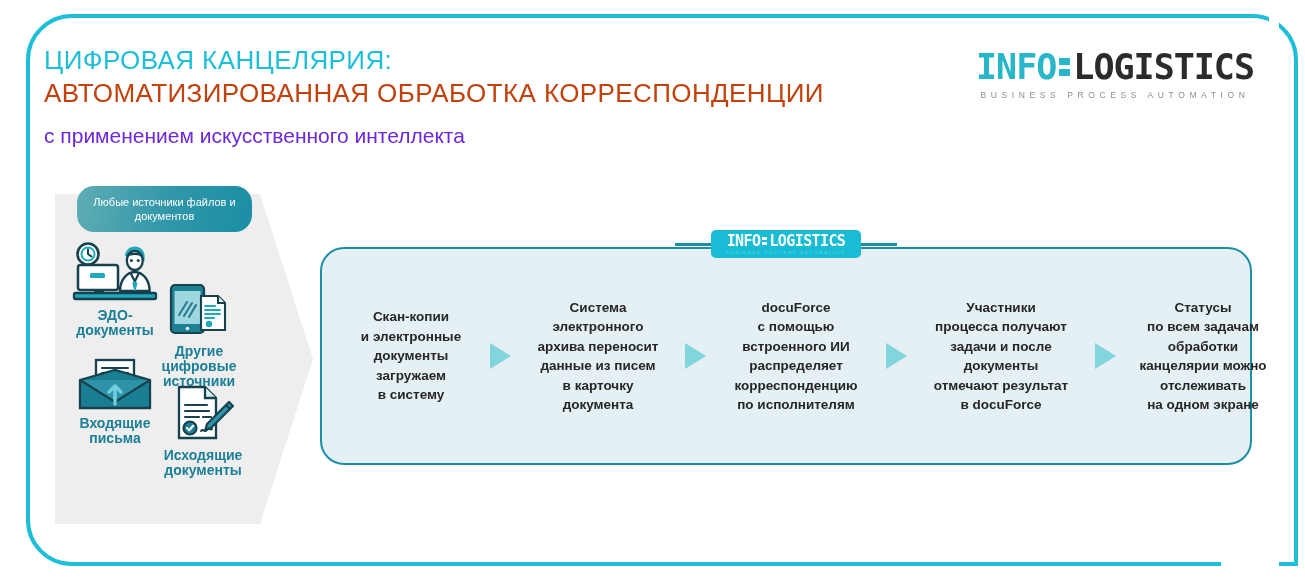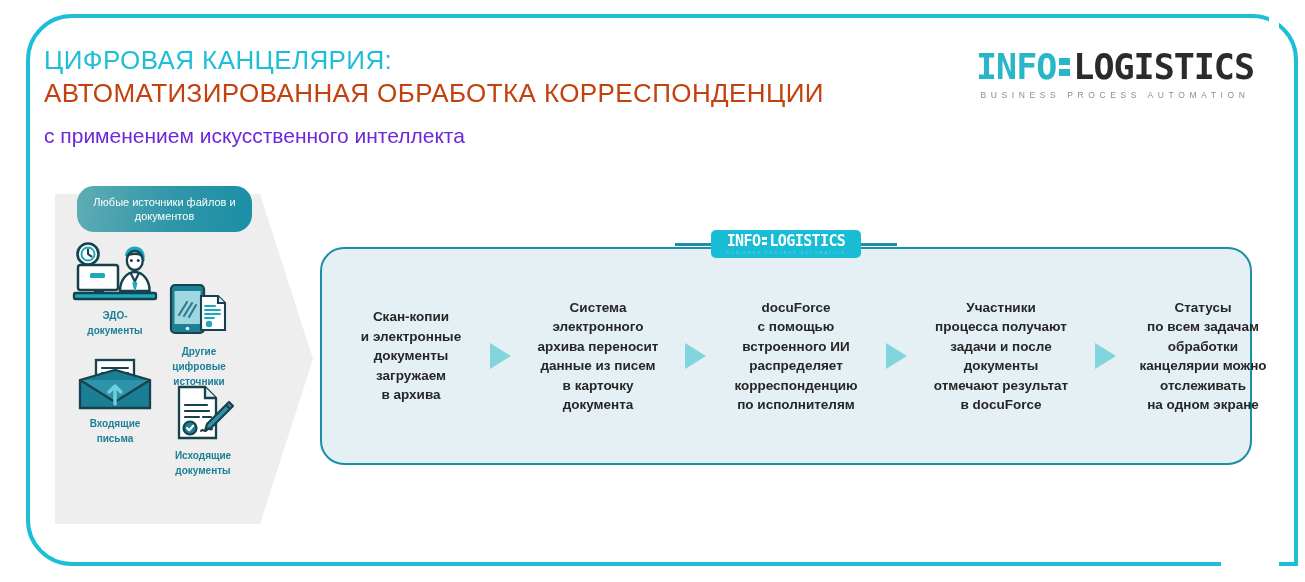--- a/index.html
+++ b/index.html
@@ -72,21 +72,21 @@
   #srcbadge{
     position:absolute;left:22px;top:-8px;width:175px;height:46px;
     border-radius:17px;
     background:linear-gradient(100deg,#5fadb4 0%,#2f96a8 55%,#1a8fa6 100%);
     color:#fff;font-size:11px;line-height:14px;font-weight:400;
     display:flex;align-items:center;justify-content:center;text-align:center;
     padding:0 8px;box-sizing:border-box;
   }
   .srcitem{position:absolute;text-align:center;}
   .srclabel{
-    color:#1a7f97;font-size:10px;font-weight:700;line-height:15px;margin-top:4px;
+    color:#1a7f97;font-size:14px;font-weight:700;line-height:15px;margin-top:4px;
   }
   .ic{display:block;margin:0 auto;}
 
   
   #flowbox{
     position:absolute;left:320px;top:247px;width:932px;height:218px;
     background:#e4f0f3;border:2.5px solid #1a8fa6;border-radius:24px;
     box-sizing:border-box;
   }
   #flowbadge{
@@ -240,21 +240,21 @@
     <span class="fb-word">LOGISTICS</span>
   </div>
   <div class="fb-tag">BUSINESS PROCESS AUTOMATION</div>
 </div>
 
 <div id="steps">
   <div class="step" style="width:150px;">Скан-копии
 и электронные
 документы
 загружаем
-в архива</div>
+в систему</div>
   <div class="arrow"></div>
   <div class="step" style="width:166px;">Система
 электронного
 архива переносит
 данные из писем
 в карточку
 документа</div>
   <div class="arrow"></div>
   <div class="step" style="width:172px;">docuForce
 с помощью

